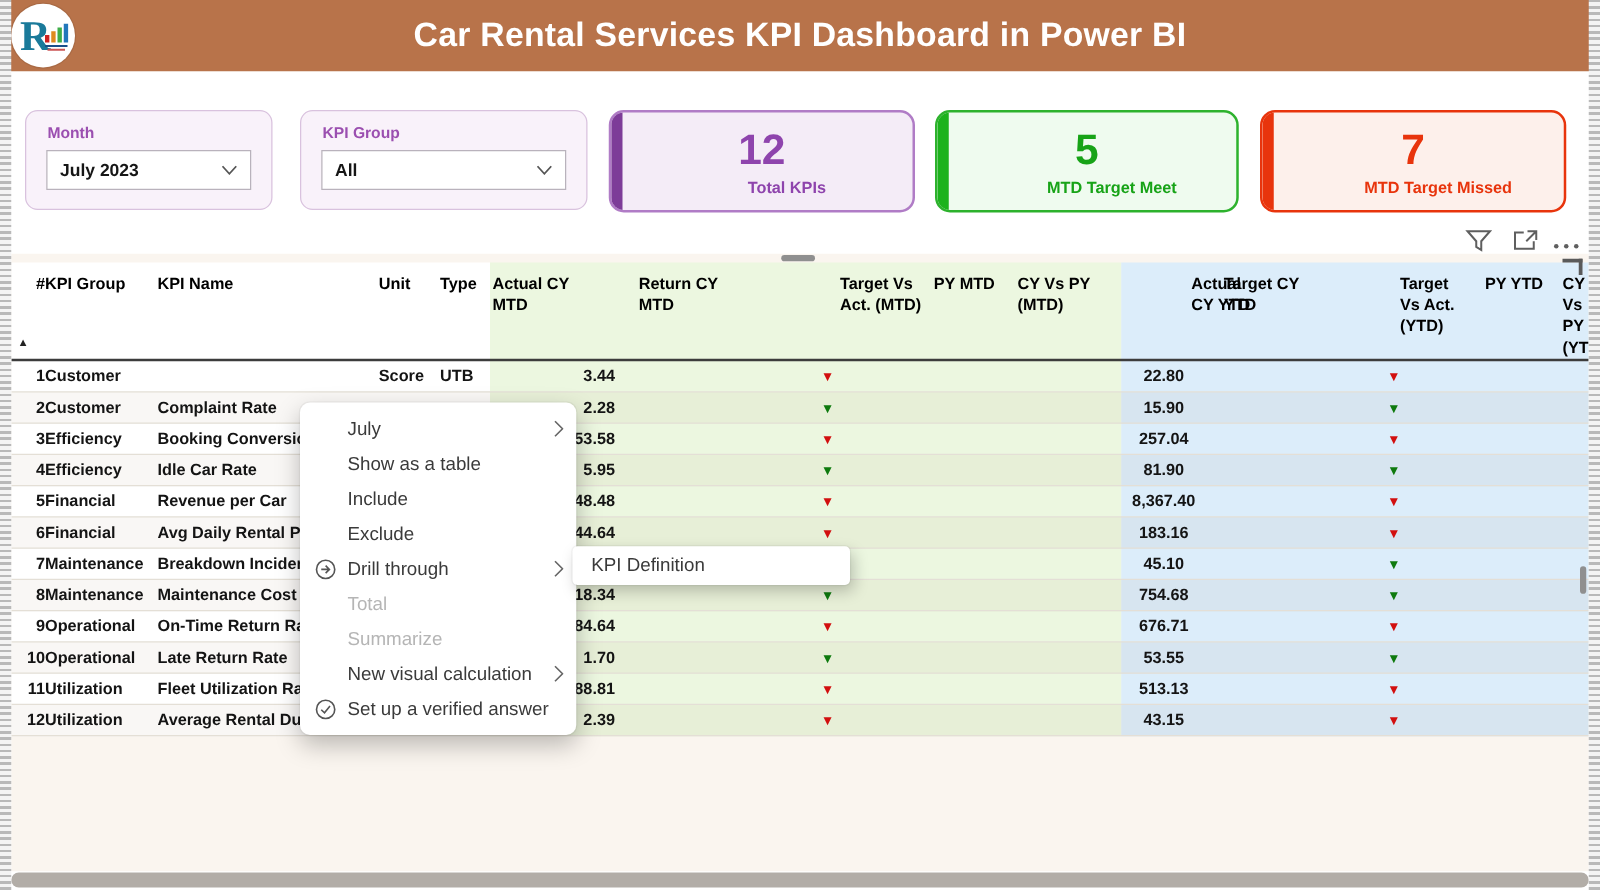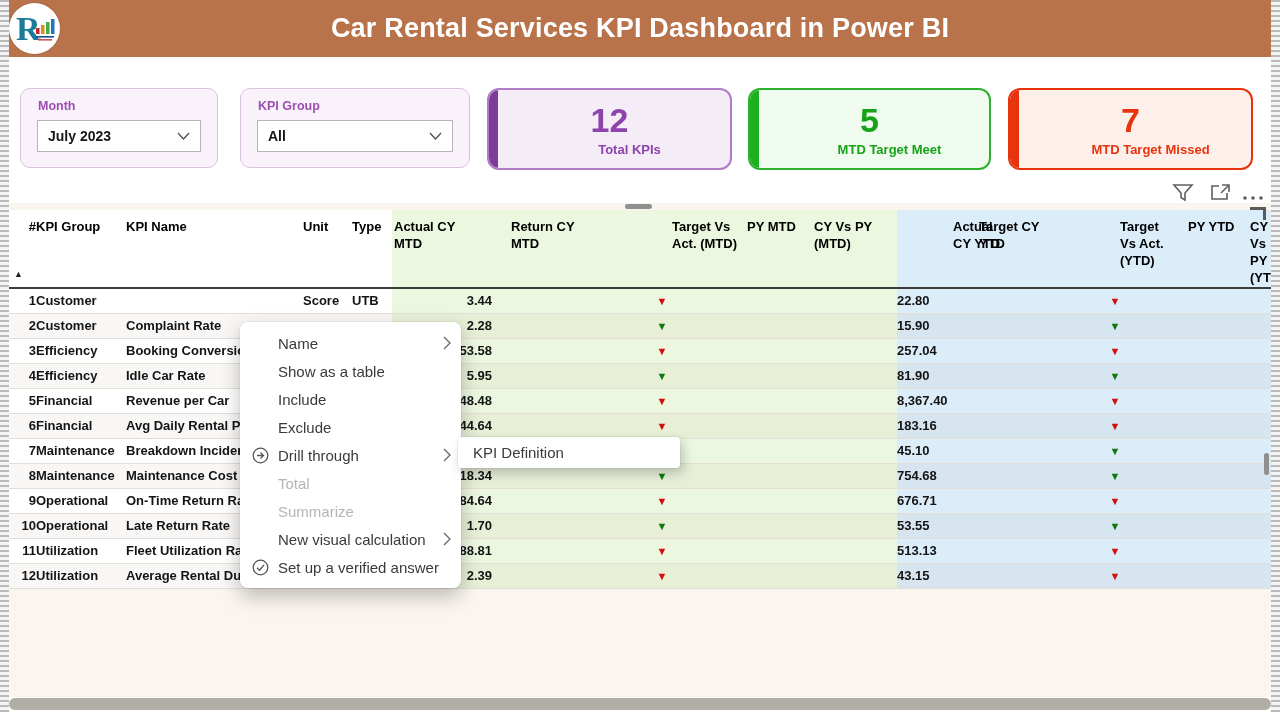--- a/index.html
+++ b/index.html
@@ -78,21 +78,21 @@
   .trow.alt{background:rgba(130,95,60,.05);}
   .cell{position:absolute;top:0;height:24px;line-height:24px;font-size:13px;font-weight:600;
     color:#141414;white-space:nowrap;overflow:hidden;}
   .c-num{left:3px;width:24px;text-align:right}
   .c-group{left:27px;width:92px}
   .c-name{left:117px;width:176px}
   .c-unit{left:294px;width:46px}
   .c-type{left:343px;width:44px}
   .c-amtd{left:383px;width:100px;text-align:right}
   .c-tvamtd{left:638px;width:30px;text-align:center}
-  .c-aytd{left:888px;width:68px;text-align:left}
+  .c-aytd{left:888px;width:68px;text-align:center}
   .c-tvaytd{left:1091px;width:30px;text-align:center}
   .tri{font-size:11px;line-height:24px;}
   .tri.red{color:#d20f0f}.tri.green{color:#0e7a0e}
 
   
   .h-scroll-thumb{position:absolute;left:616px;top:1px;width:27px;height:5px;background:#8f8f8f;border-radius:3px;z-index:4;}
   .v-scroll-thumb{position:absolute;right:2px;top:250px;width:5px;height:22px;background:#8f8f8f;border-radius:3px;z-index:4;}
   .corner-grip{position:absolute;right:5px;top:4px;width:13px;height:10px;z-index:4;
     border-top:3px solid #5a5a5a;border-right:3px solid #5a5a5a;}
 
@@ -355,21 +355,21 @@
   </div>
 </div>
 
     <div class="h-scroll-thumb"></div>
     <div class="v-scroll-thumb"></div>
     <div class="corner-grip"></div>
   </div>
 
   <div class="ctx-menu">
     <div class="ctx-item">
-      <span>Name</span>
+      <span>July</span>
       <svg class="mi-chevron" viewBox="0 0 8 14">
           <polyline points="1,1 7,7 1,13" fill="none" stroke="#666" stroke-width="1.3"></polyline>
         </svg>
     </div>
     <div class="ctx-item">
       <span>Show as a table</span>
     </div>
     <div class="ctx-item">
       <span>Include</span>
     </div>

